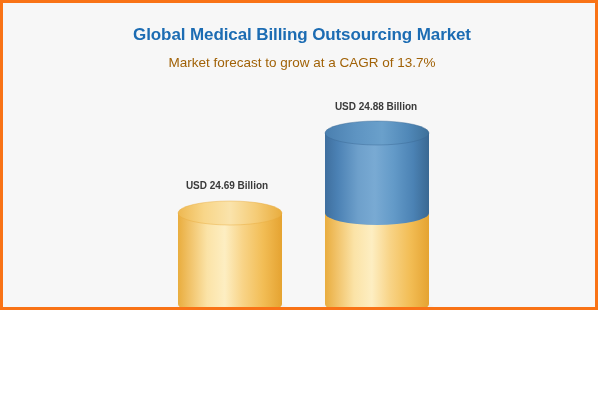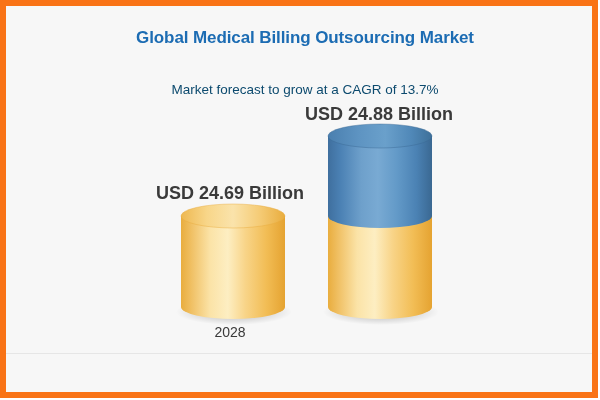--- a/index.html
+++ b/index.html
@@ -9,22 +9,22 @@
   body {
     width: 600px;
     height: 400px;
     background: #ffffff;
     font-family: "Liberation Sans", sans-serif;
     overflow: hidden;
   }
   #card {
     position: relative;
     width: 598px;
-    height: 398px;
-    border: 6px solid #f97316;
+    height: 310px;
+    border: 3px solid #f97316;
     background: #f7f7f7;
     box-sizing: border-box;
     overflow: hidden;
   }
   #chart-area {
     position: absolute;
     left: 0;
     top: 0;
     width: 598px;
     height: 347px;
@@ -41,26 +41,25 @@
     color: #1c6cb3;
     letter-spacing: -0.1px;
   }
   #subtitle {
     position: absolute;
     left: 0;
     top: 52px;
     width: 598px;
     text-align: center;
     font-size: 13.5px;
-    color: #0c4a6e;
-    margin-top: 24px;
+    color: #a16207;
   }
   .value-label {
     position: absolute;
-    font-size: 18px;
+    font-size: 10px;
     font-weight: bold;
     color: #3a3a3a;
     text-align: center;
     white-space: nowrap;
   }
   #value-label-0 { left: 118px; top: 177px; width: 212px; }
   #value-label-1 { left: 267px; top: 98px;  width: 212px; }
 
   .year-label {
     position: absolute;

